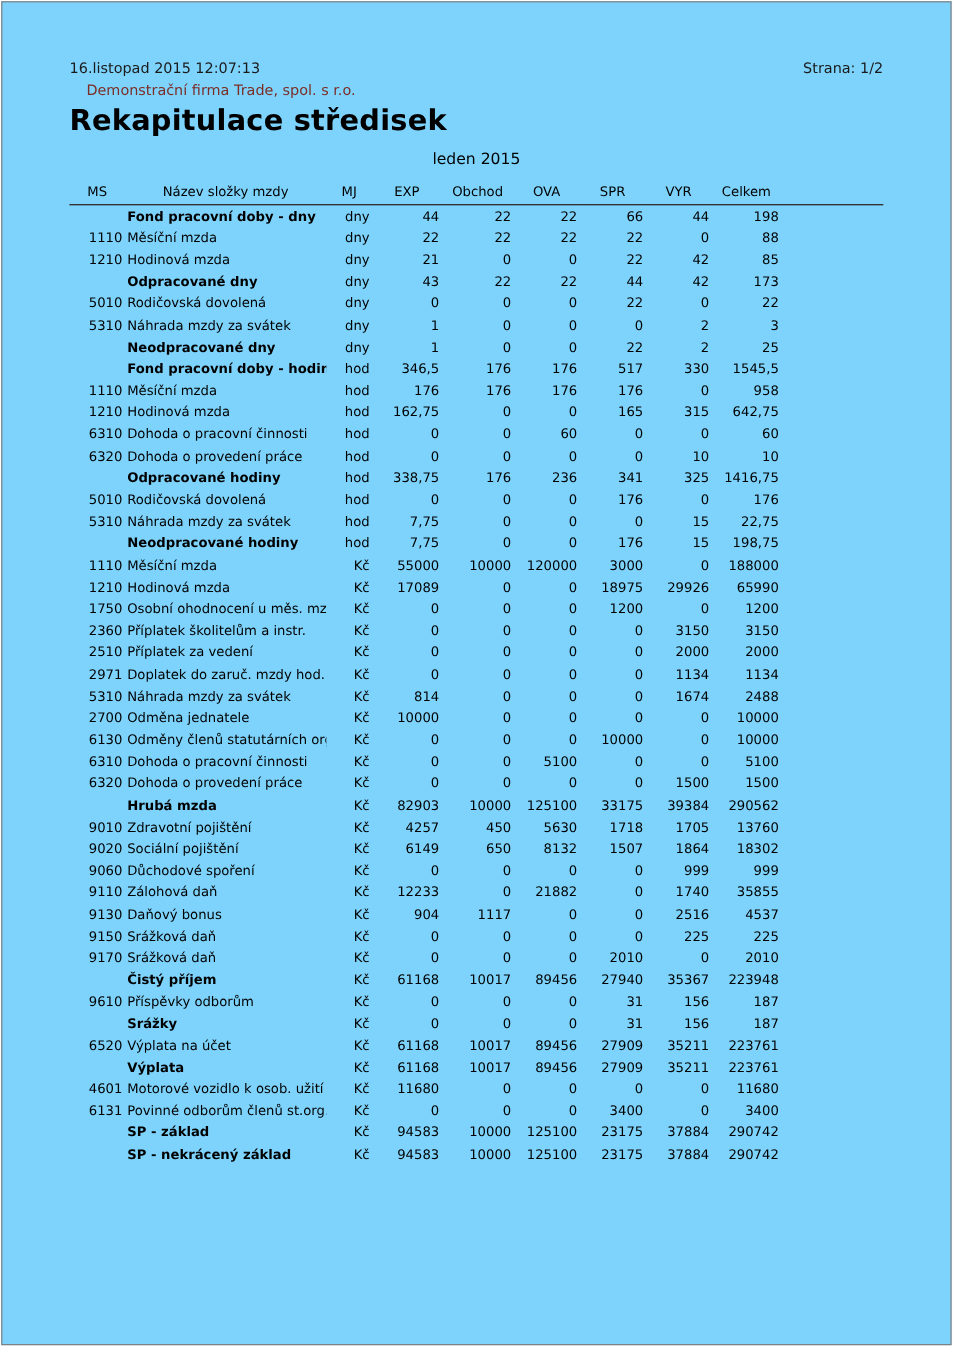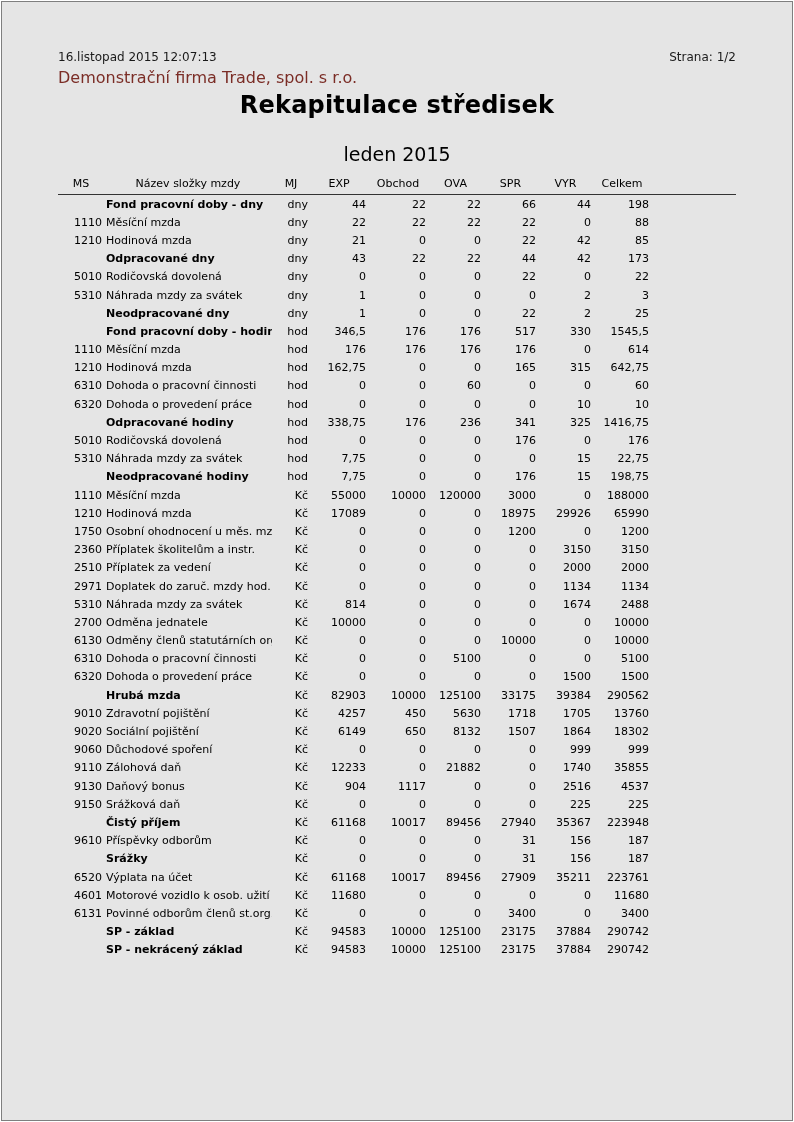--- a/index.html
+++ b/index.html
@@ -8,50 +8,51 @@
     font-family: "DejaVu Sans", "Liberation Sans", sans-serif;
     color: #000000;
     -webkit-font-smoothing: antialiased;
   }
   .page {
     position: relative;
     width: 792px;
     height: 1120px;
     margin: 1px;
     border: 1px solid #7f7f7f;
-    background: #e5e5e5;
+    background: #7dd3fc;
     overflow: hidden;
   }
   .content {
     padding: 48px 56px 0 56px;
   }
   .meta-row {
     display: flex;
     justify-content: space-between;
     align-items: baseline;
     font-size: 12px;
     color: #1a1a1a;
   }
   .company-line {
     margin-top: 4px;
-    font-size: 16px;
+    font-size: 12px;
     color: #7b2d26;
+    margin-left: 14px;
   }
   .report-title {
     margin-top: 4px;
-    text-align: center;
+    text-align: left;
     font-size: 24px;
     font-weight: bold;
     color: #000000;
     letter-spacing: 0.2px;
   }
   .report-subtitle {
-    margin-top: 24px;
+    margin-top: 12px;
     text-align: center;
-    font-size: 19px;
+    font-size: 13px;
     color: #000000;
   }
   table.report {
     margin-top: 10px;
     width: 100%;
     border-collapse: collapse;
     table-layout: fixed;
     font-size: 11px;
   }
   table.report th {
@@ -228,21 +229,21 @@
           </tr>
           <tr>
             <td class="c0">1110</td>
             <td class="c1">Měsíční mzda</td>
             <td class="c2">hod</td>
             <td class="c3">176</td>
             <td class="c4">176</td>
             <td class="c5">176</td>
             <td class="c6">176</td>
             <td class="c7">0</td>
-            <td class="c8">614</td>
+            <td class="c8">958</td>
             <td class="c9"></td>
           </tr>
           <tr>
             <td class="c0">1210</td>
             <td class="c1">Hodinová mzda</td>
             <td class="c2">hod</td>
             <td class="c3">162,75</td>
             <td class="c4">0</td>
             <td class="c5">0</td>
             <td class="c6">165</td>
@@ -531,20 +532,32 @@
             <td class="c1">Srážková daň</td>
             <td class="c2">Kč</td>
             <td class="c3">0</td>
             <td class="c4">0</td>
             <td class="c5">0</td>
             <td class="c6">0</td>
             <td class="c7">225</td>
             <td class="c8">225</td>
             <td class="c9"></td>
           </tr>
+          <tr>
+            <td class="c0">9170</td>
+            <td class="c1">Srážková daň</td>
+            <td class="c2">Kč</td>
+            <td class="c3">0</td>
+            <td class="c4">0</td>
+            <td class="c5">0</td>
+            <td class="c6">2010</td>
+            <td class="c7">0</td>
+            <td class="c8">2010</td>
+            <td class="c9"></td>
+          </tr>
           <tr class="bold">
             <td class="c0"></td>
             <td class="c1">Čistý příjem</td>
             <td class="c2">Kč</td>
             <td class="c3">61168</td>
             <td class="c4">10017</td>
             <td class="c5">89456</td>
             <td class="c6">27940</td>
             <td class="c7">35367</td>
             <td class="c8">223948</td>
@@ -570,20 +583,32 @@
             <td class="c4">0</td>
             <td class="c5">0</td>
             <td class="c6">31</td>
             <td class="c7">156</td>
             <td class="c8">187</td>
             <td class="c9"></td>
           </tr>
           <tr>
             <td class="c0">6520</td>
             <td class="c1">Výplata na účet</td>
+            <td class="c2">Kč</td>
+            <td class="c3">61168</td>
+            <td class="c4">10017</td>
+            <td class="c5">89456</td>
+            <td class="c6">27909</td>
+            <td class="c7">35211</td>
+            <td class="c8">223761</td>
+            <td class="c9"></td>
+          </tr>
+          <tr class="bold">
+            <td class="c0"></td>
+            <td class="c1">Výplata</td>
             <td class="c2">Kč</td>
             <td class="c3">61168</td>
             <td class="c4">10017</td>
             <td class="c5">89456</td>
             <td class="c6">27909</td>
             <td class="c7">35211</td>
             <td class="c8">223761</td>
             <td class="c9"></td>
           </tr>
           <tr>

